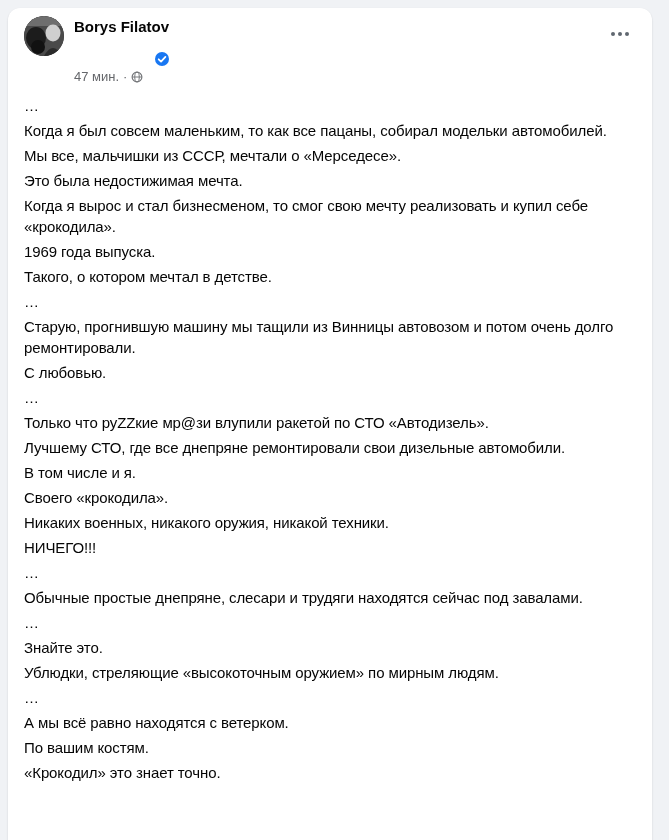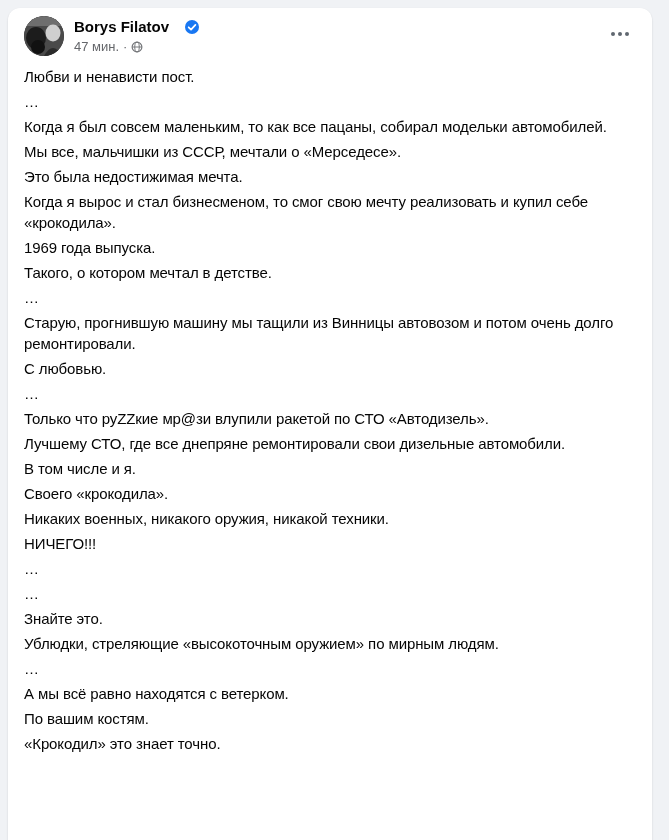--- a/index.html
+++ b/index.html
@@ -25,21 +25,21 @@
   }
   .avatar {
     width: 40px; height: 40px;
     border-radius: 50%;
     overflow: hidden;
     flex: 0 0 40px;
     cursor: pointer;
     background: #2b2b2b;
   }
   .header-info { margin-left: 10px; min-width: 0; }
-  .name-row { display: flex; align-items: center; gap: 16px; margin-top: 1px; }
+  .name-row { display: flex; align-items: flex-end; gap: 16px; margin-top: 1px; flex-direction: column; }
   .author-name {
     font-size: 15px;
     font-weight: 700;
     color: #050505;
     line-height: 19px;
     cursor: pointer;
   }
   .verified-badge { width: 14px; height: 14px; display: inline-block; }
   .meta-row {
     display: flex; align-items: center; gap: 4px;
@@ -127,39 +127,39 @@
 
     <button class="more-button" aria-label="More options">
       <span class="dot"></span>
       <span class="dot"></span>
       <span class="dot"></span>
     </button>
 
   </div>
 
   <div class="post-body">
-      <p>Любви и ненависти пост.</p>
       <p>…</p>
       <p>Когда я был совсем маленьким, то как все пацаны, собирал модельки автомобилей.</p>
       <p>Мы все, мальчишки из СССР, мечтали о «Мерседесе».</p>
       <p>Это была недостижимая мечта.</p>
       <p>Когда я вырос и стал бизнесменом, то смог свою мечту реализовать и купил себе «крокодила».</p>
       <p>1969 года выпуска.</p>
       <p>Такого, о котором мечтал в детстве.</p>
       <p>…</p>
       <p>Старую, прогнившую машину мы тащили из Винницы автовозом и потом очень долго ремонтировали.</p>
       <p>С любовью.</p>
       <p>…</p>
       <p>Только что руZZкие мр@зи влупили ракетой по СТО «Автодизель».</p>
       <p>Лучшему СТО, где все днепряне ремонтировали свои дизельные автомобили.</p>
       <p>В том числе и я.</p>
       <p>Своего «крокодила».</p>
       <p>Никаких военных, никакого оружия, никакой техники.</p>
       <p>НИЧЕГО!!!</p>
       <p>…</p>
+      <p>Обычные простые днепряне, слесари и трудяги находятся сейчас под завалами.</p>
       <p>…</p>
       <p>Знайте это.</p>
       <p>Ублюдки, стреляющие «высокоточным оружием» по мирным людям.</p>
       <p>…</p>
       <p>А мы всё равно находятся с ветерком.</p>
       <p>По вашим костям.</p>
       <p>«Крокодил» это знает точно.</p>
     </div>
 
 </div>

